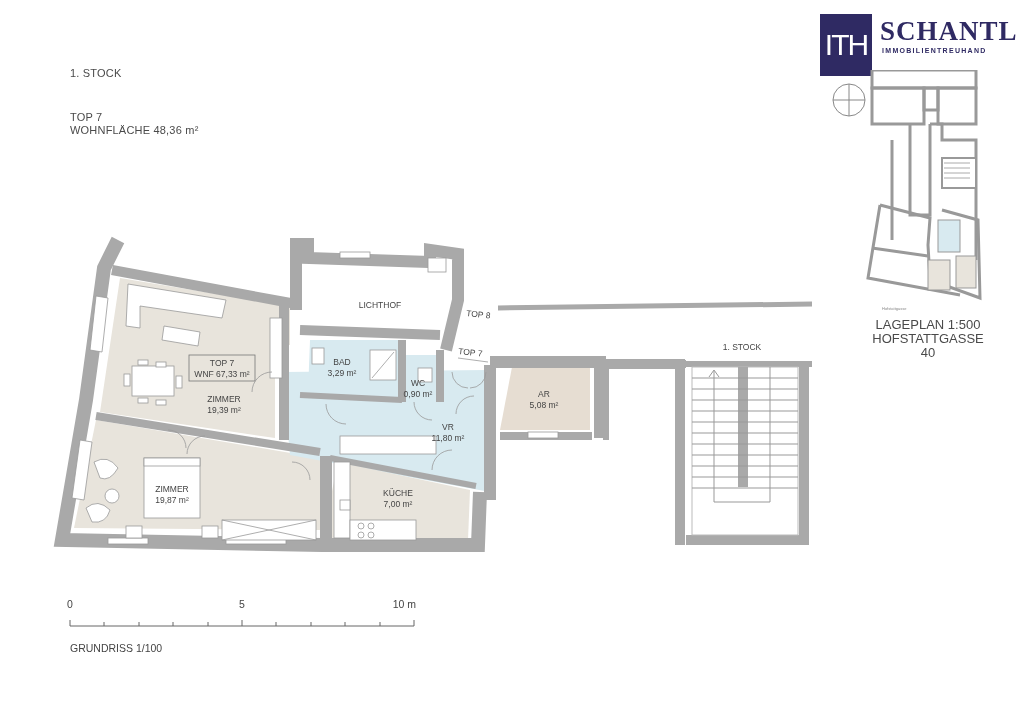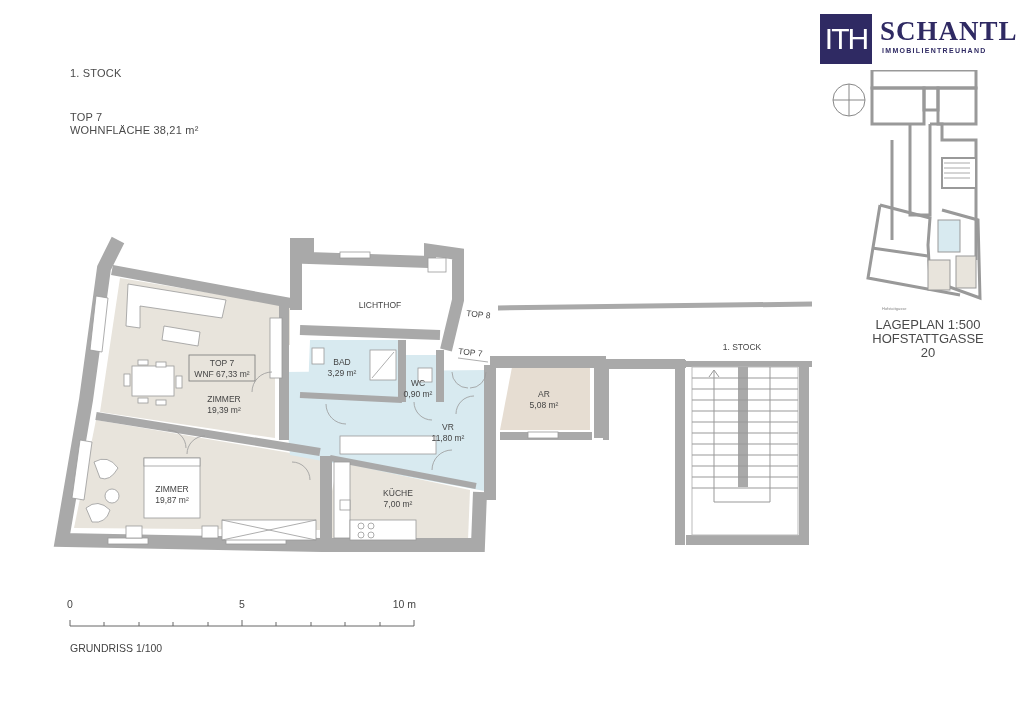--- a/index.html
+++ b/index.html
@@ -1,37 +1,37 @@
 <!DOCTYPE html>
 <html><head>
 <meta charset="utf-8">
 <style>
   html, body { margin: 0; padding: 0; background: #ffffff; }
   body { width: 1024px; height: 724px; position: relative; overflow: hidden;
          font-family: "Liberation Sans", "DejaVu Sans", sans-serif; color: #444; }
   .abs { position: absolute; }
   .hdr { font-size: 11px; color: #4a4a4a; letter-spacing: 0.2px; line-height: 14px; }
-  .logo-box { left: 820px; top: 14px; width: 52px; height: 50px; background: #2f2a63;
+  .logo-box { left: 820px; top: 14px; width: 52px; height: 62px; background: #2f2a63;
               display: flex; align-items: center; justify-content: center; }
   .logo-box span { color: #fff; font-family: "Liberation Sans", sans-serif; font-size: 30px;
                    font-weight: normal; letter-spacing: -2px; line-height: 30px; }
   .brand { left: 880px; top: 16px; font-family: "Liberation Serif", "DejaVu Serif", serif;
            font-weight: bold; font-size: 27px; color: #2f2a63; letter-spacing: 1px; line-height: 30px; }
   .brand-sub { left: 882px; top: 47px; font-size: 7px; font-weight: bold; color: #2f2a63;
                letter-spacing: 1.3px; }
   .site-label { left: 868px; top: 318px; font-size: 13px; color: #4a4a4a; text-align: center;
                 width: 120px; line-height: 14px; }
   svg text { font-family: "Liberation Sans", "DejaVu Sans", sans-serif; }
 </style>
 </head>
 <body>
 
 <div class="abs hdr" style="left:70px; top:66px;">1. STOCK</div>
 <div class="abs hdr" style="left:70px; top:110px;">TOP  7</div>
-<div class="abs hdr" style="left:70px; top:123px;">WOHNFLÄCHE 38,21 m²</div>
+<div class="abs hdr" style="left:70px; top:123px;">WOHNFLÄCHE 48,36 m²</div>
 
 <div class="abs logo-box">
   <span>ITH</span>
 </div>
 <div class="abs brand">SCHANTL</div>
 <div class="abs brand-sub">IMMOBILIENTREUHAND</div>
 
 <svg class="abs" style="left:820px; top:70px;" width="204" height="245" viewBox="0 0 204 245">
 
   <g>
@@ -58,21 +58,21 @@
   <path d="M60 135 L110 148 L108 175 L110 210 L160 228 L158 150 L122 140" fill="none" stroke="#999" stroke-width="3"></path>
   <path d="M60 135 L48 208 L140 225" fill="none" stroke="#999" stroke-width="3"></path>
   <line x1="52" y1="178" x2="108" y2="186" stroke="#999" stroke-width="3"></line>
   <rect x="118" y="150" width="22" height="32" fill="#d8eaf0" stroke="#999" stroke-width="1"></rect>
   <rect x="108" y="190" width="22" height="30" fill="#e8e4dc" stroke="#999" stroke-width="1"></rect>
   <rect x="136" y="186" width="20" height="32" fill="#e8e4dc" stroke="#999" stroke-width="1"></rect>
   <text x="62" y="240" font-size="4" fill="#888">Hofstattgasse</text>
 </svg>
 <div class="abs site-label">
   <div>LAGEPLAN 1:500</div>
-  <div>HOFSTATTGASSE 20</div>
+  <div>HOFSTATTGASSE 40</div>
 </div>
 
 <svg class="abs" style="left:0; top:0;" width="1024" height="724" viewBox="0 0 1024 724">
 
   <g>
 
     <polygon points="120,278 290,306 290,345 275,345 275,438 100,412" fill="#e8e4dc"></polygon>
 
     <polygon points="96,420 320,458 320,530 74,528" fill="#e8e4dc"></polygon>
 

